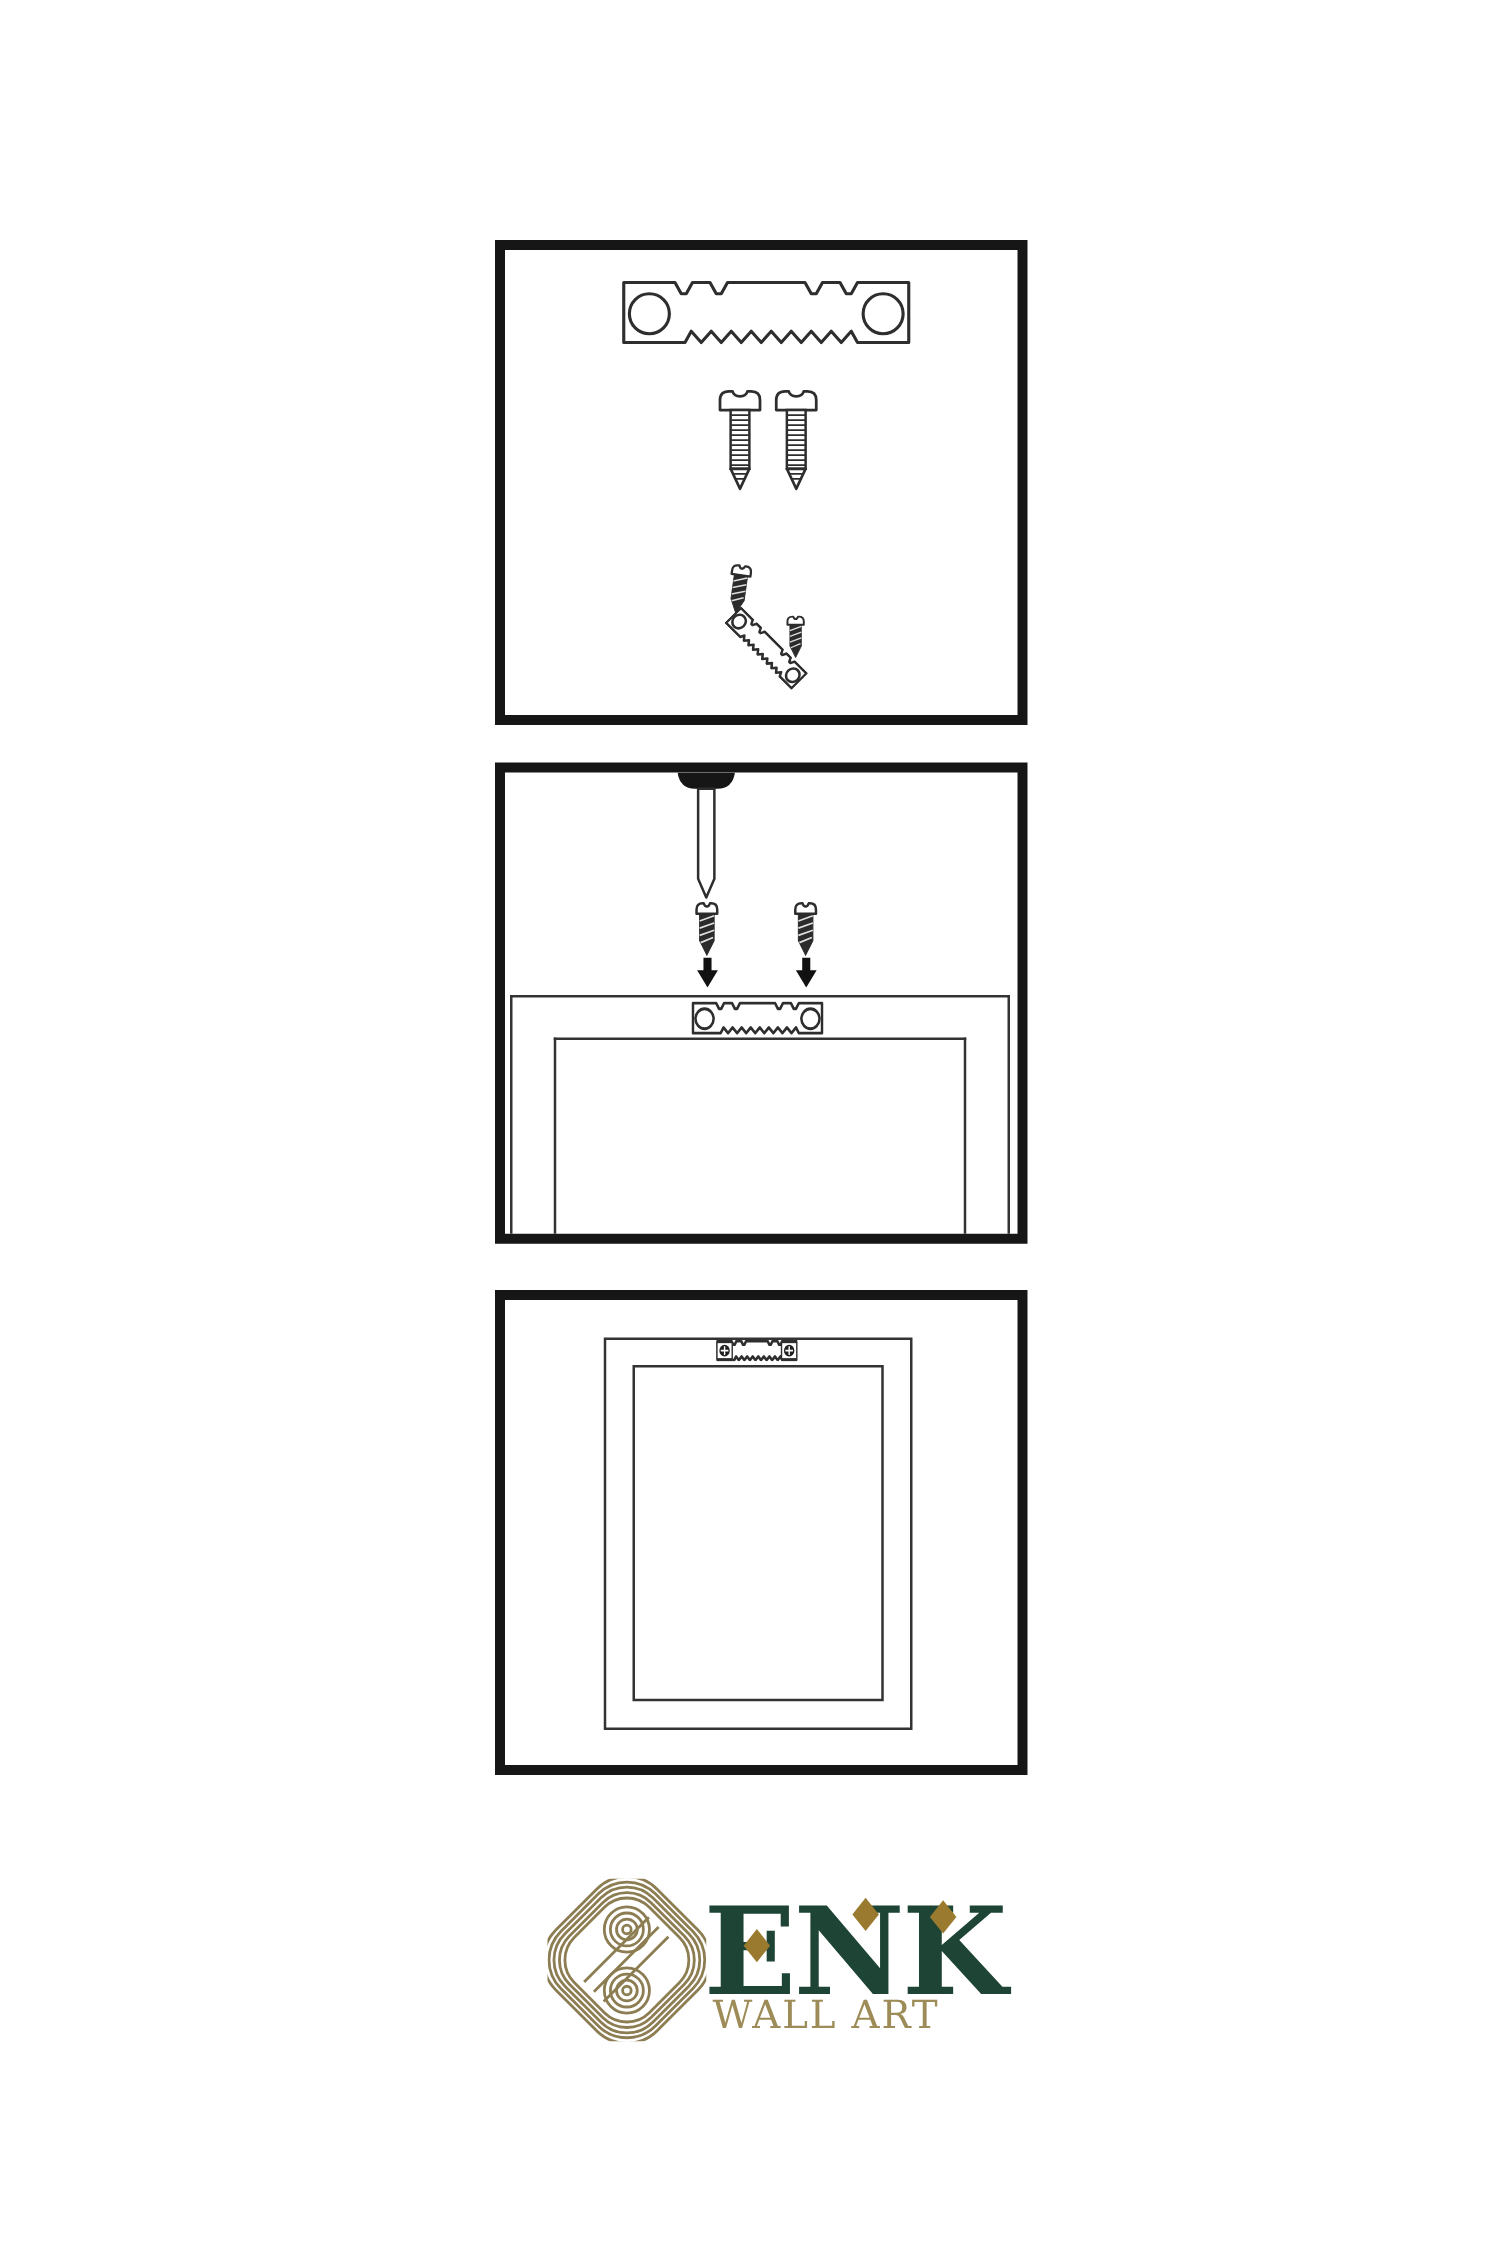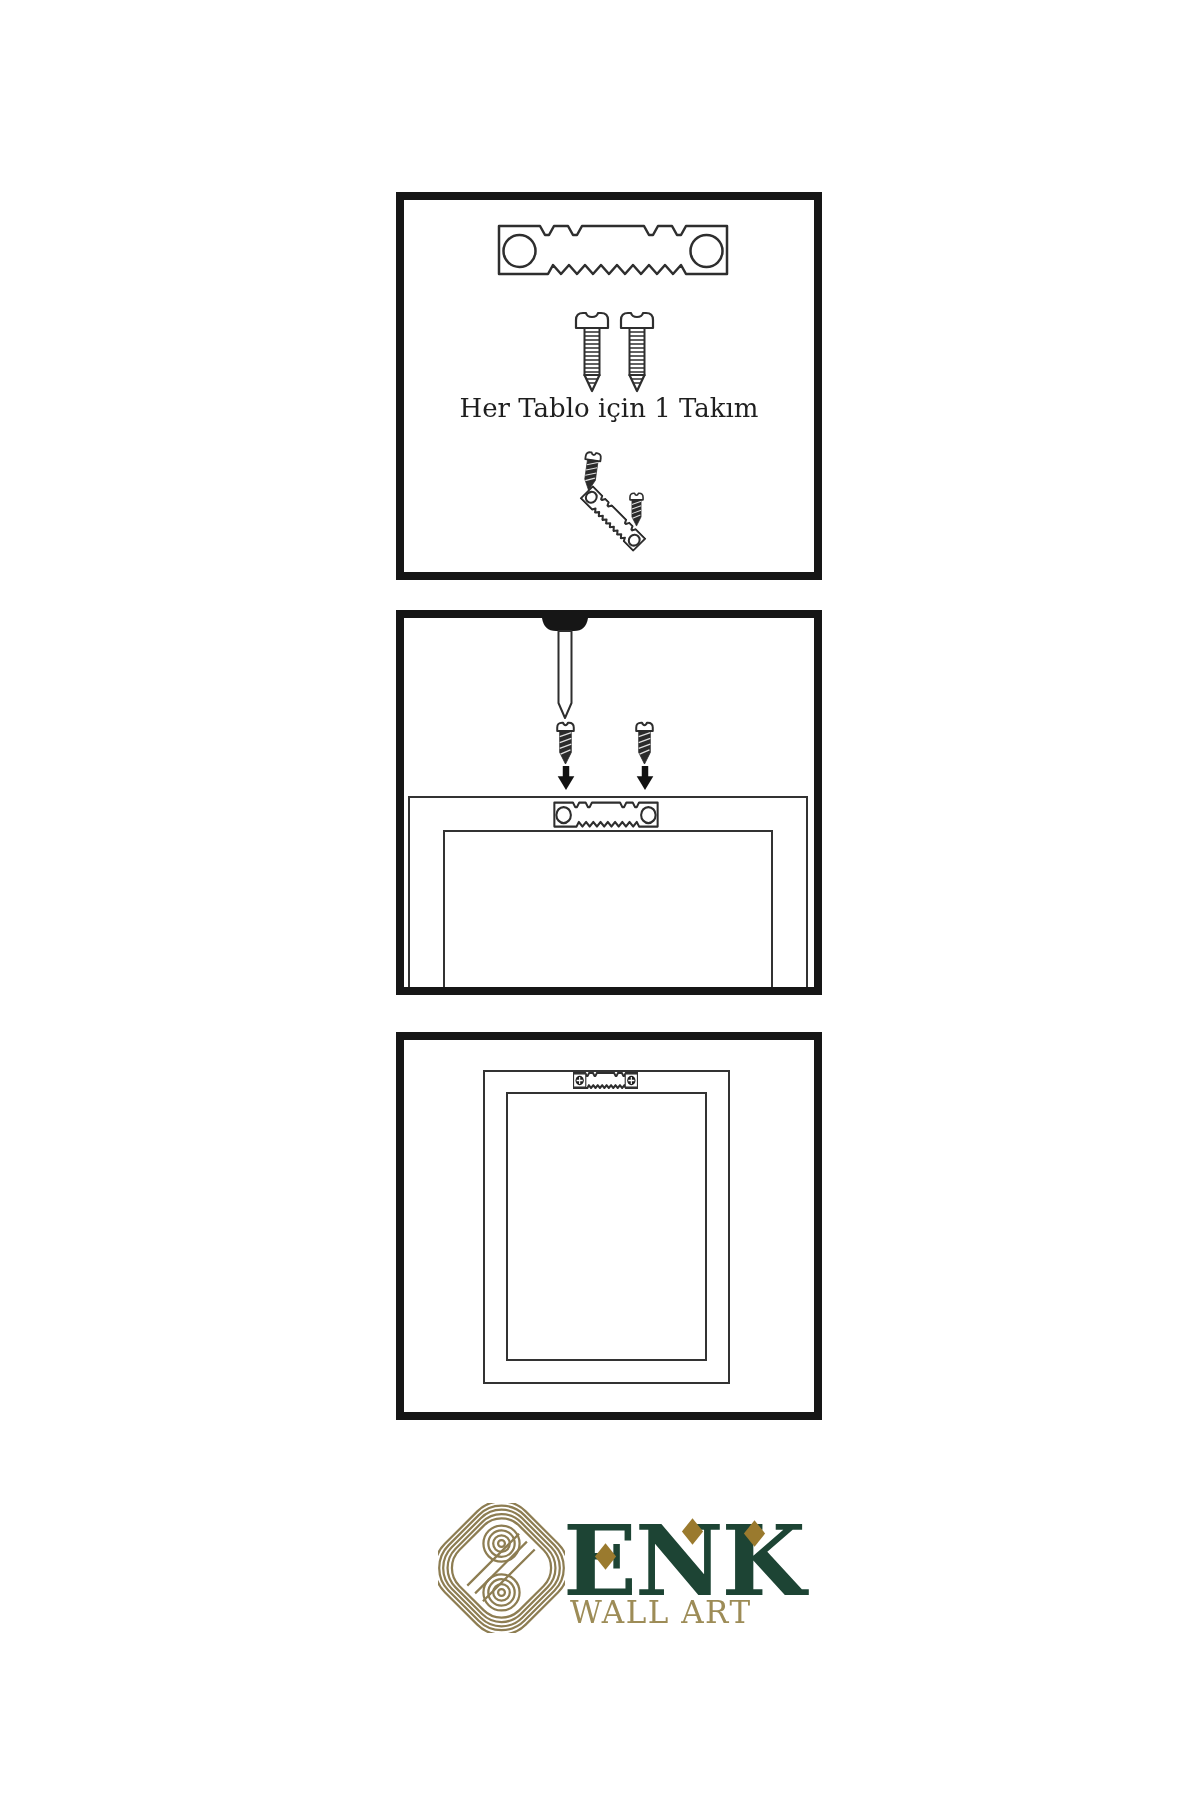--- a/index.html
+++ b/index.html
@@ -59,21 +59,20 @@
     <svg class="abs" style="left:214px;top:110px;" width="38" height="84" viewBox="0 0 38 84">
       <path d="M3,18 V10 Q3,3 10,3 L13,3 Q14,7 19,7 Q24,7 25,3 L28,3 Q35,3 35,10 V18 Z" fill="#ffffff" stroke="#2e2e2e" stroke-width="2.2" stroke-linejoin="round"></path>
       <rect x="11.5" y="18" width="15" height="47" fill="#ffffff" stroke="#2e2e2e" stroke-width="2"></rect>
       <g stroke="#2e2e2e" stroke-width="1.4">
         <path d="M12,22 H26 M12,26 H26 M12,30 H26 M12,34 H26 M12,38 H26 M12,42 H26 M12,46 H26 M12,50 H26 M12,54 H26 M12,58 H26 M12,62 H26"></path>
       </g>
       <path d="M11.5,65 L26.5,65 L19,81 Z" fill="#ffffff" stroke="#2e2e2e" stroke-width="2.2" stroke-linejoin="round"></path>
       <path d="M13.5,69 H24.5 M15.5,73 H22.5" stroke="#2e2e2e" stroke-width="1.4"></path>
     </svg>
 
-    <div class="caption">Her Tablo için 1 Takım</div>
 
     <svg class="abs" style="left:223px;top:292px;z-index:1;" width="19" height="38" viewBox="0 0 26 58">
       <path d="M3,12 V8 Q3,2 9,2 L10,2 Q11,5 13,5 Q15,5 16,2 L17,2 Q23,2 23,8 V12 Z" fill="#ffffff" stroke="#2e2e2e" stroke-width="2.4" stroke-linejoin="round"></path>
       <path d="M6,12 H20 V38 L13,52 L6,38 Z" fill="#2b2b2b" stroke="#2b2b2b" stroke-width="1"></path>
       <path d="M6,19 L20,14 M6,26 L20,21 M6,33 L20,28 M7,40 L19,35" stroke="#ffffff" stroke-width="1.6" opacity="0.85"></path>
     </svg>
     <svg class="abs" style="left:171px;top:309px;z-index:2;transform:rotate(45deg);" width="76" height="19" viewBox="0 0 234 54" preserveAspectRatio="none">
       <path d="M3,3 H44 L49,12 L53,12 L58,3 L72,3 L77,12 L81,12 L86,3 H148 L153,12 L157,12 L162,3 L176,3 L181,12 L185,12 L190,3 H231 V51 H190 L185,42 l-8,9 l-8,-9 l-8,9 l-8,-9 l-8,9 l-8,-9 l-8,9 l-8,-9 l-8,9 l-8,-9 l-8,9 l-8,-9 l-8,9 l-8,-9 l-8,9 l-8,-9 L52,51 H3 Z" fill="#ffffff" stroke="#2e2e2e" stroke-width="6" stroke-linejoin="round"></path>
       <circle cx="23.5" cy="28" r="16" fill="#ffffff" stroke="#2e2e2e" stroke-width="6"></circle>
       <circle cx="210.5" cy="28" r="16" fill="#ffffff" stroke="#2e2e2e" stroke-width="6"></circle>

